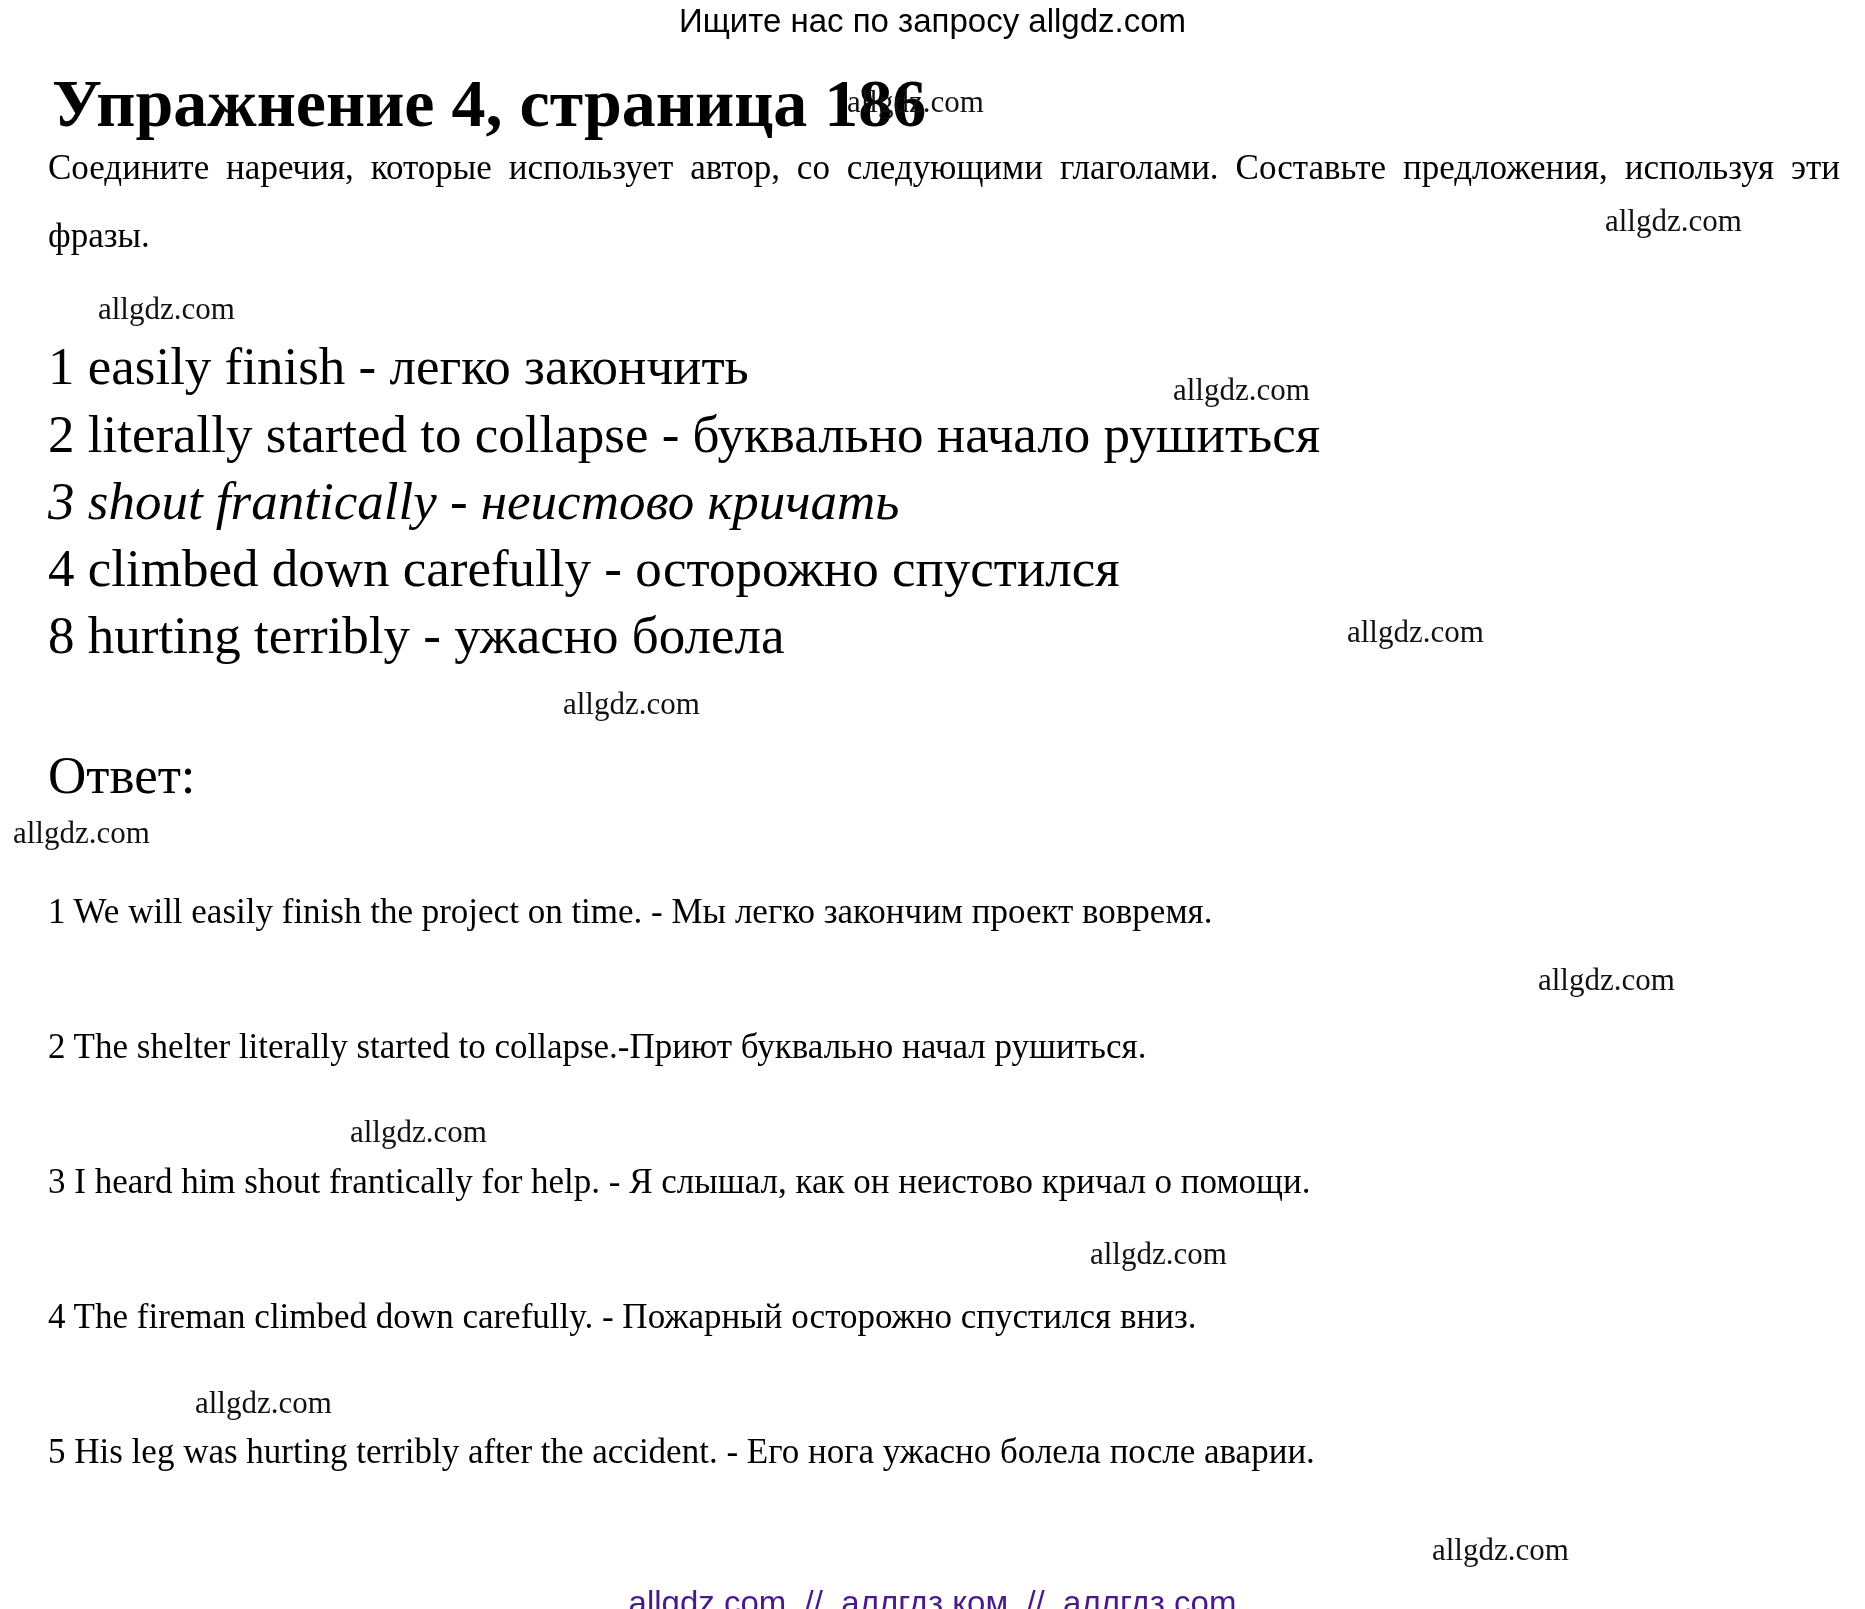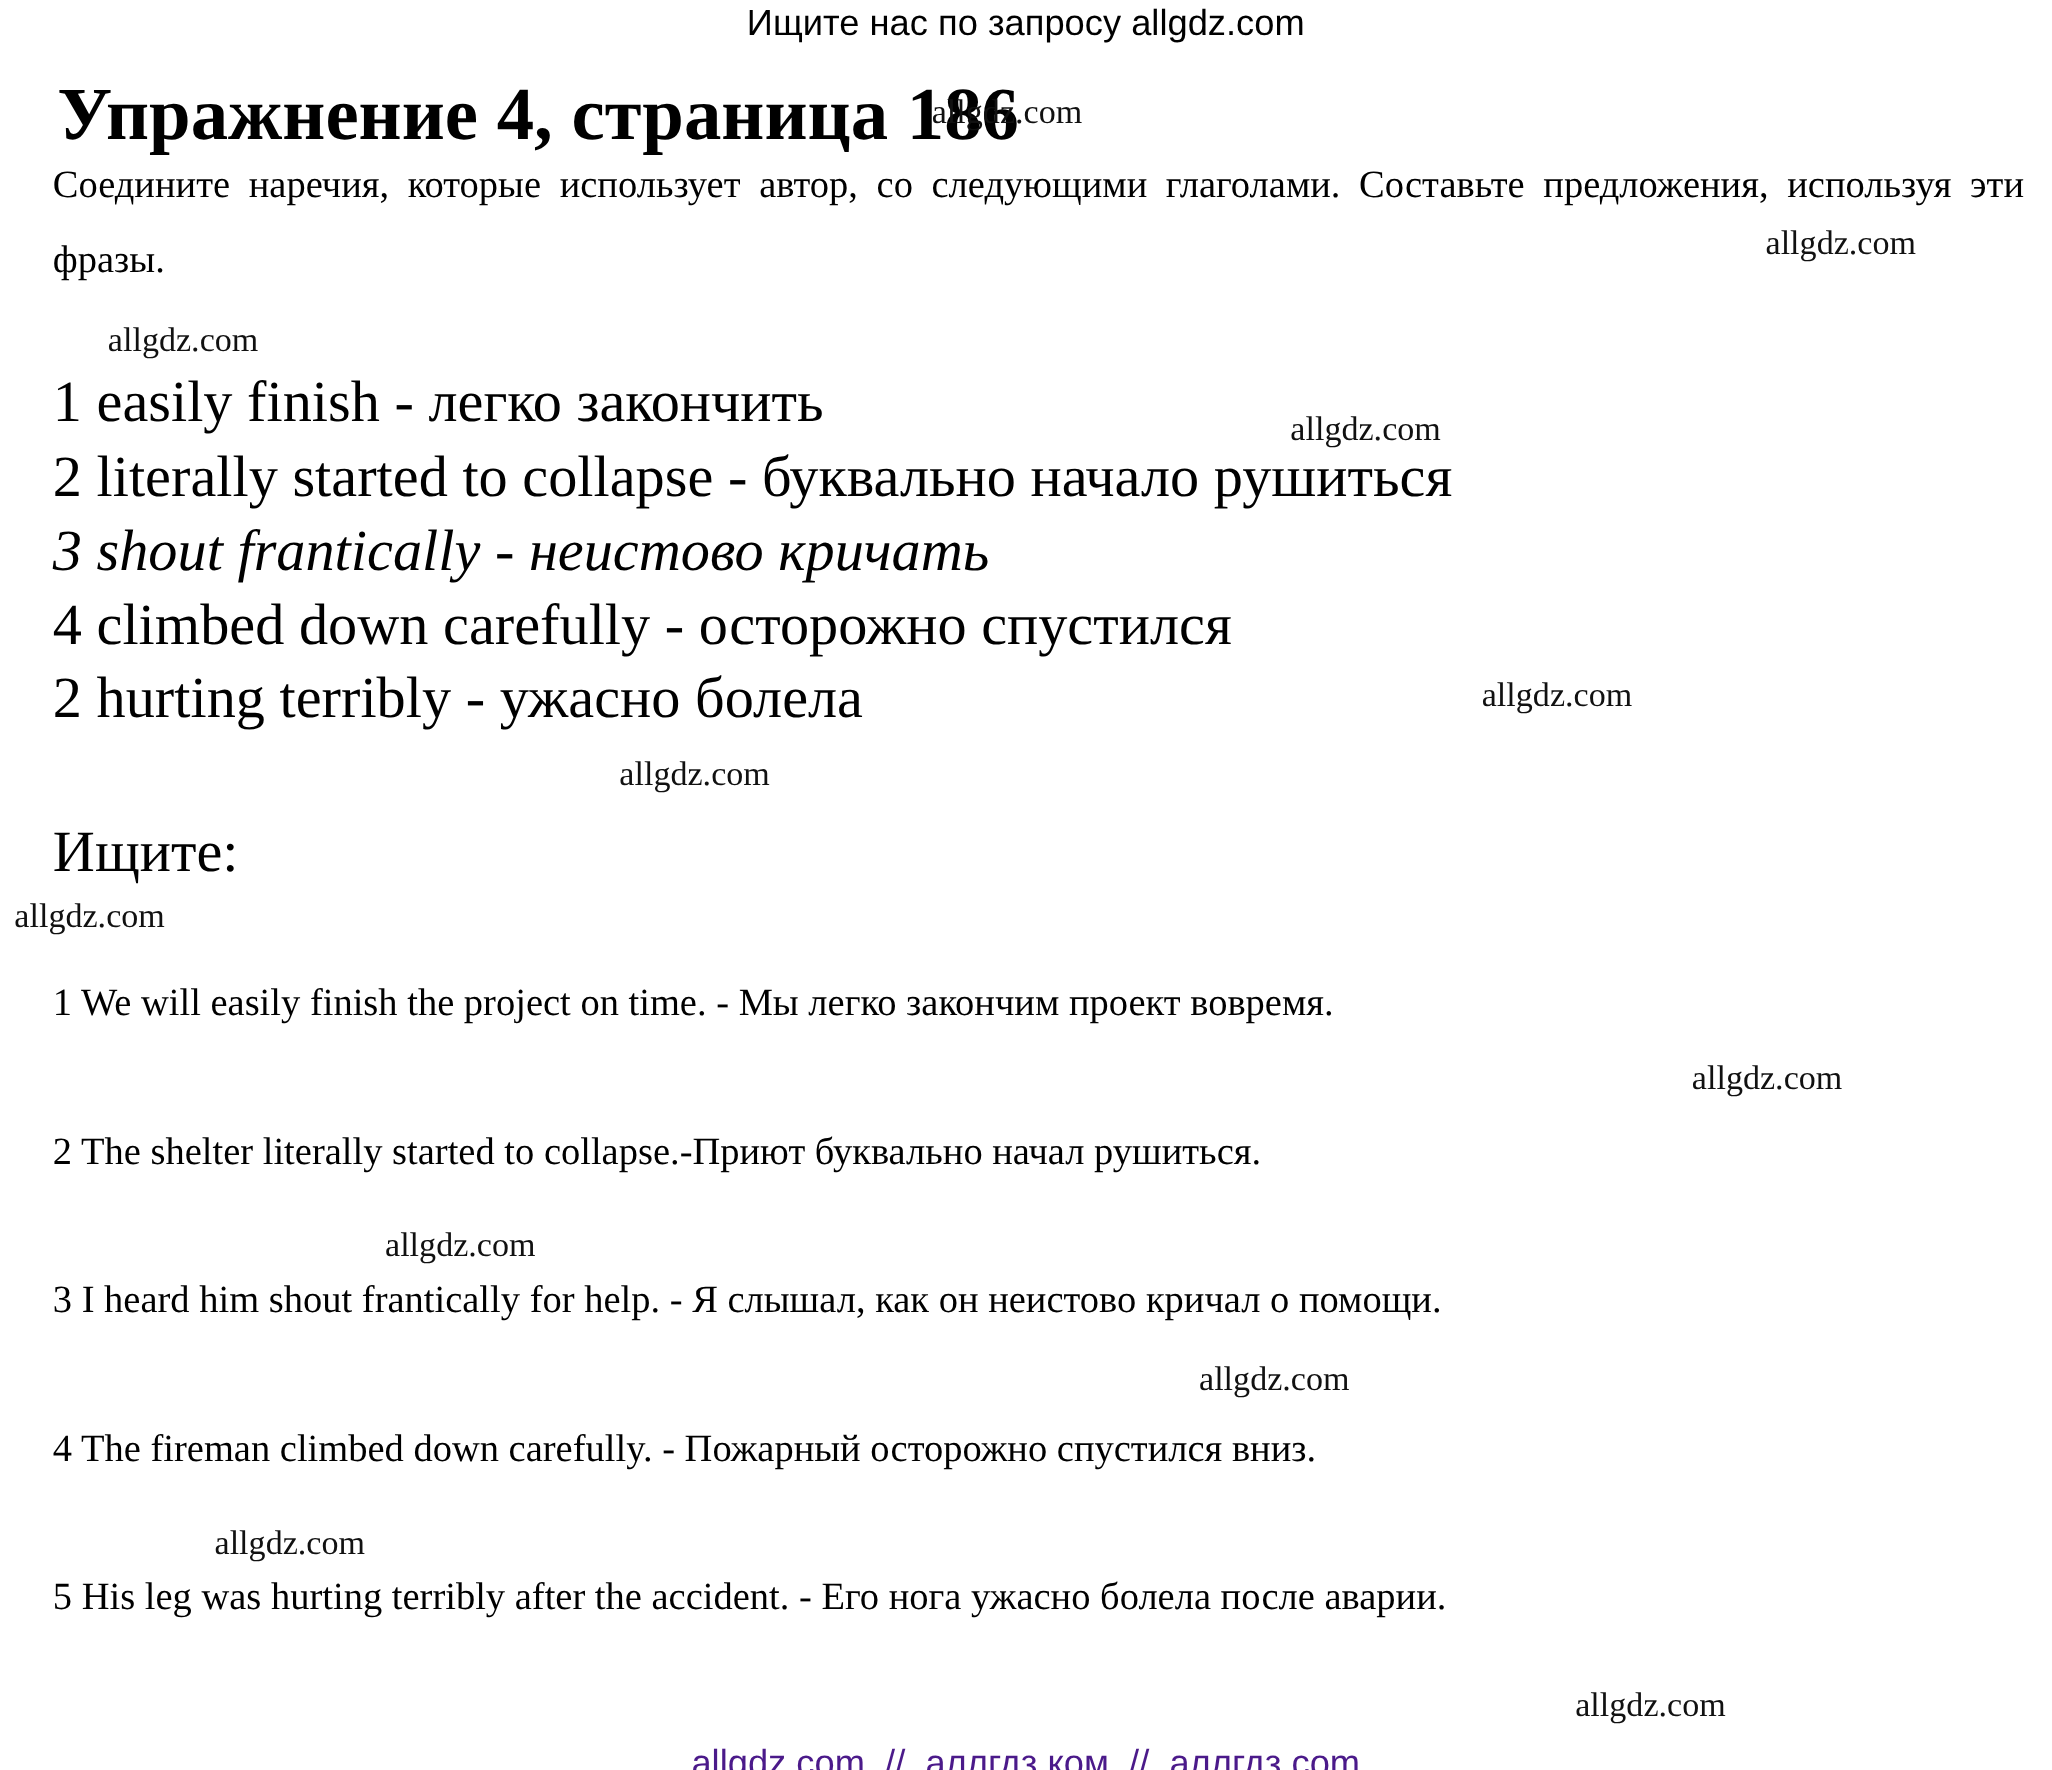--- a/index.html
+++ b/index.html
@@ -24,25 +24,25 @@
 
 <div class="para serif" style="top:134px;">Соедините наречия, которые использует автор, со следующими глаголами. Составьте предложения, используя эти фразы.</div>
 <div class="wm sans" style="left:1605px;top:203px;">allgdz.com</div>
 <div class="wm sans" style="left:98px;top:291px;">allgdz.com</div>
 
 <div class="line serif" style="top:336px;">1 easily finish - легко закончить</div>
 <div class="wm sans" style="left:1173px;top:372px;">allgdz.com</div>
 <div class="line serif" style="top:404px;">2 literally started to collapse - буквально начало рушиться</div>
 <div class="line serif" style="top:471px;font-style:italic;">3 shout frantically - неистово кричать</div>
 <div class="line serif" style="top:538px;">4 climbed down carefully - осторожно спустился</div>
-<div class="line serif" style="top:605px;">2 hurting terribly - ужасно болела</div>
+<div class="line serif" style="top:605px;">8 hurting terribly - ужасно болела</div>
 <div class="wm sans" style="left:1347px;top:614px;">allgdz.com</div>
 <div class="wm sans" style="left:563px;top:686px;">allgdz.com</div>
 
-<div class="line serif" style="top:745px;">Ищите:</div>
+<div class="line serif" style="top:745px;">Ответ:</div>
 <div class="wm sans" style="left:13px;top:815px;">allgdz.com</div>
 
 <div class="para serif" style="top:878px;">1 We will easily finish the project on time. - Мы легко закончим проект вовремя.</div>
 <div class="wm sans" style="left:1538px;top:962px;">allgdz.com</div>
 <div class="para serif" style="top:1013px;">2 The shelter literally started to collapse.-Приют буквально начал рушиться.</div>
 <div class="wm sans" style="left:350px;top:1114px;">allgdz.com</div>
 <div class="para serif" style="top:1148px;">3 I heard him shout frantically for help. - Я слышал, как он неистово кричал о помощи.</div>
 <div class="wm sans" style="left:1090px;top:1236px;">allgdz.com</div>
 <div class="para serif" style="top:1283px;">4 The fireman climbed down carefully. - Пожарный осторожно спустился вниз.</div>
 <div class="wm sans" style="left:195px;top:1385px;">allgdz.com</div>

